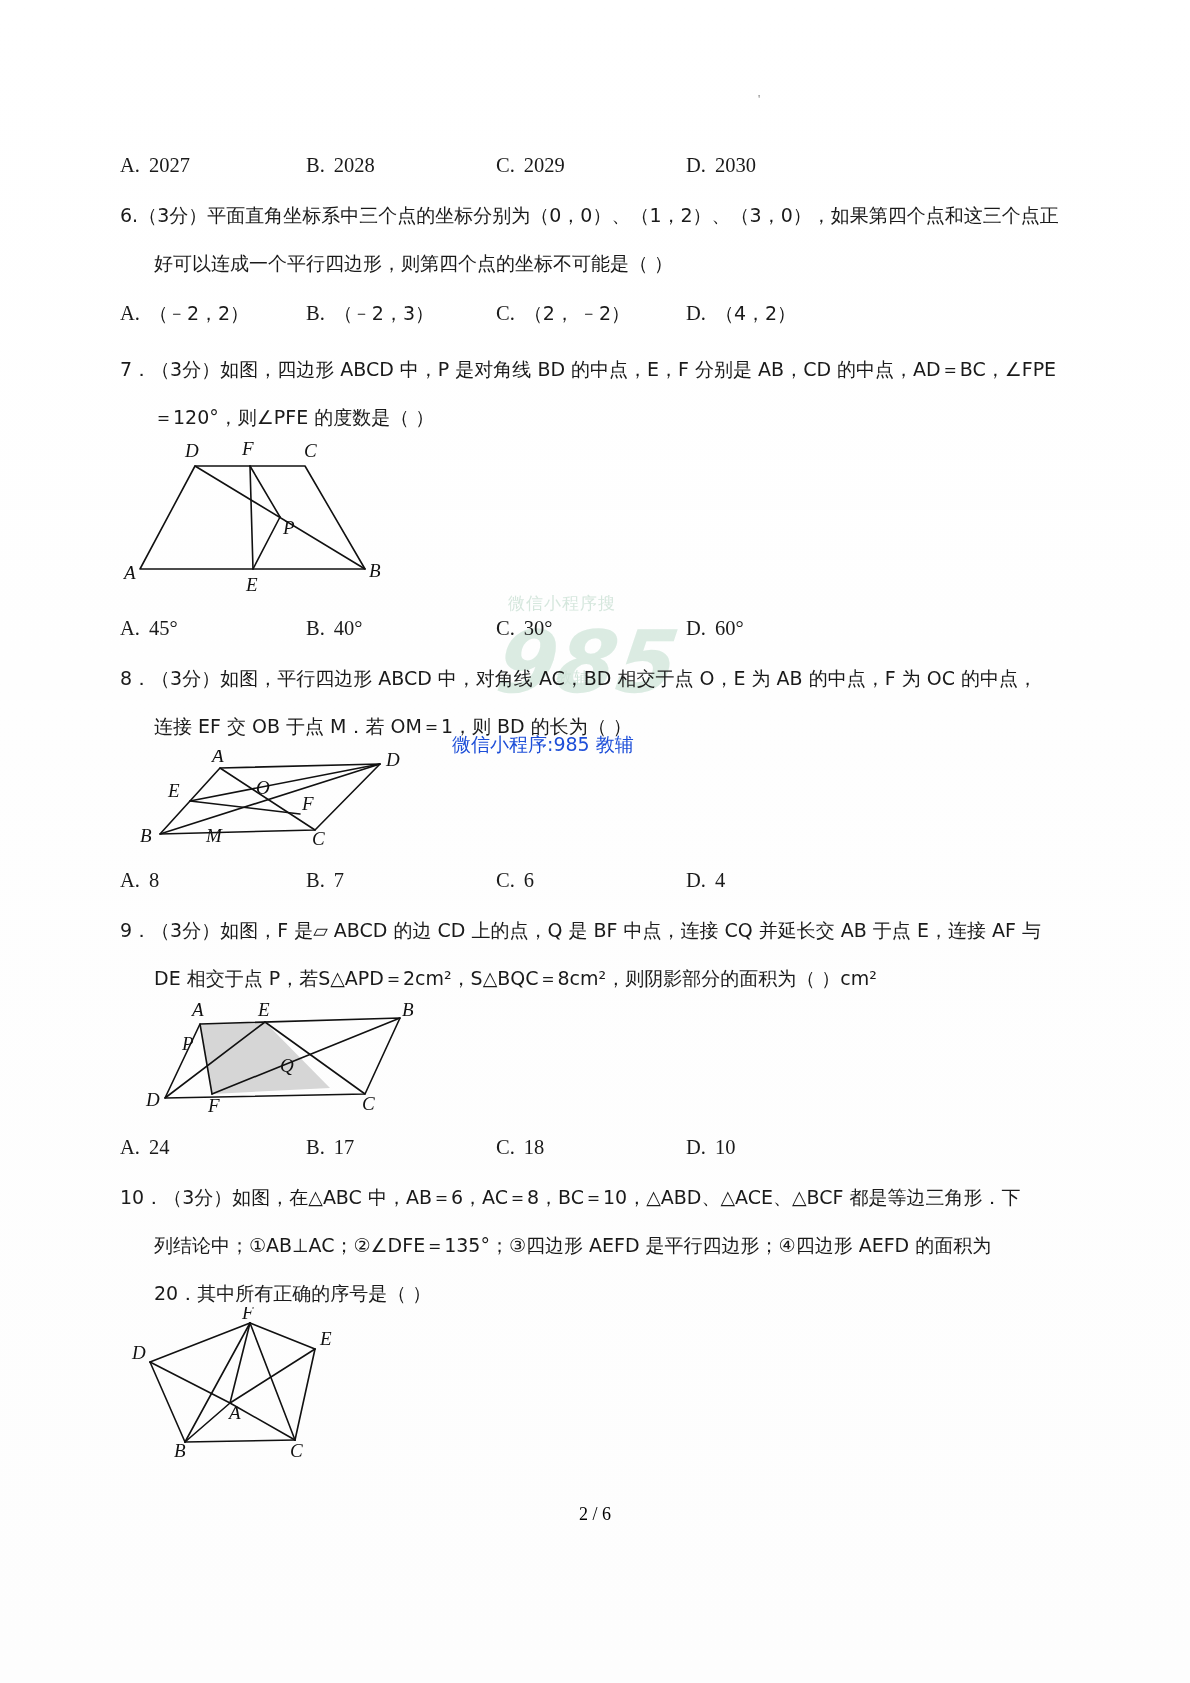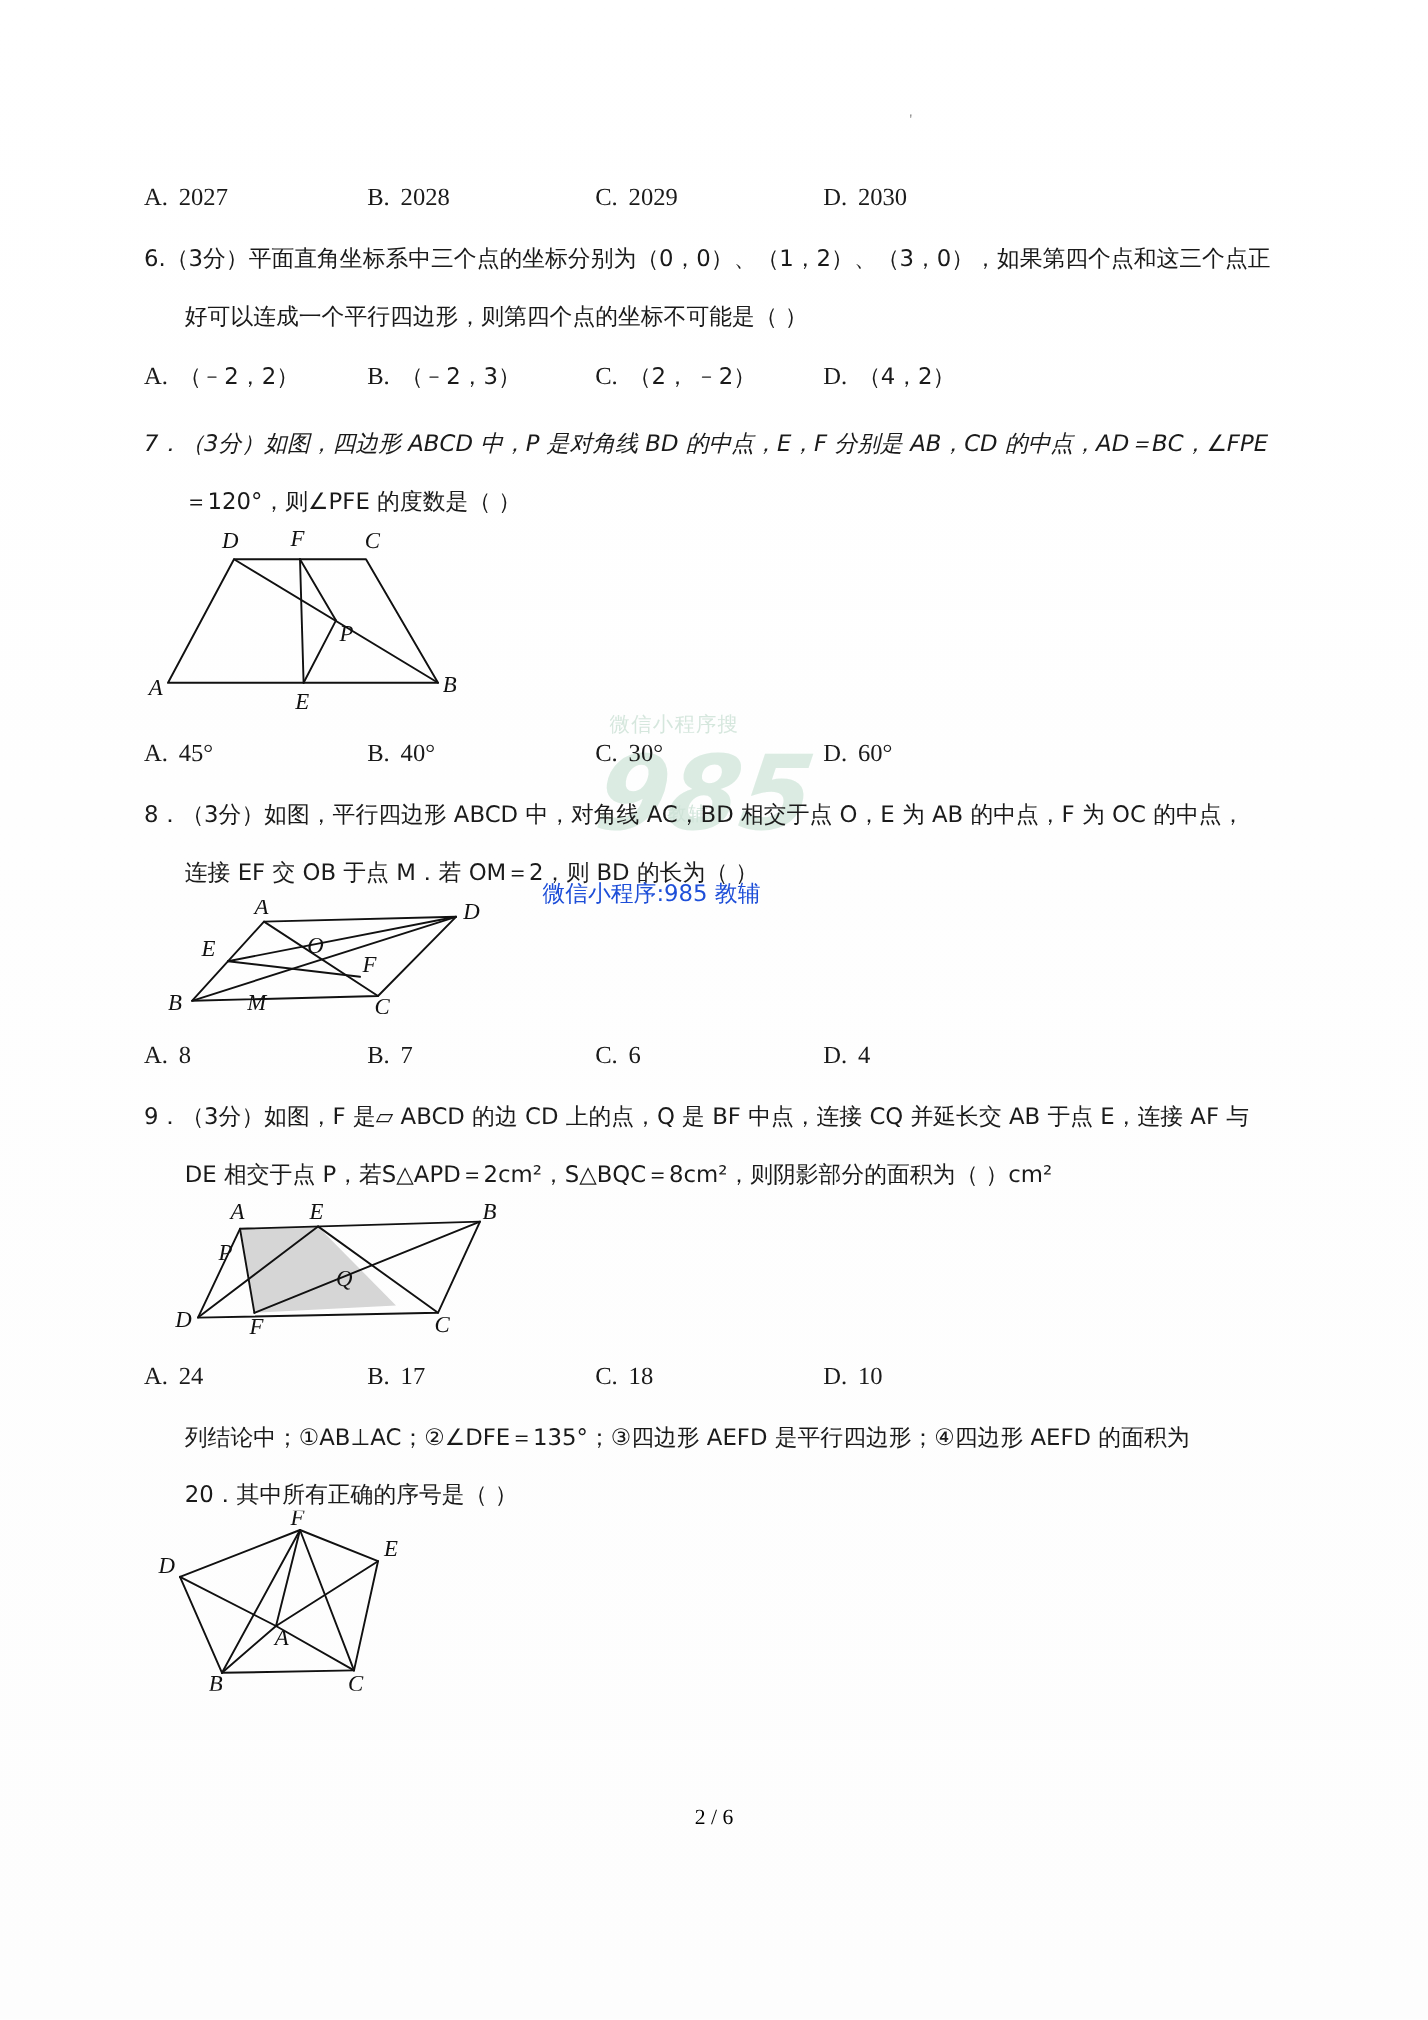--- a/index.html
+++ b/index.html
@@ -163,21 +163,21 @@
         <div class="opt opt-c">
           <span class="lab">C.</span><span class="cn">（2， ﹣2）</span>
         </div>
         <div class="opt opt-d">
           <span class="lab">D.</span><span class="cn">（4，2）</span>
         </div>
       </div>
     </div>
 
     <div class="q" style="margin-top:30px;">
-      <div class="qline cn" style="margin-bottom:22px;font-style:italic;">7．（3分）如图，四边形 ABCD 中，P 是对角线 BD 的中点，E，F 分别是 AB，CD 的中点，AD＝BC，∠FPE</div>
+      <div class="qline cn" style="margin-bottom:22px;">7．（3分）如图，四边形 ABCD 中，P 是对角线 BD 的中点，E，F 分别是 AB，CD 的中点，AD＝BC，∠FPE</div>
       <div class="qline cn indent" style="margin-bottom:8px;">＝120°，则∠PFE 的度数是（      ）</div>
 
       <div class="figwrap">
         <svg width="300" height="160" viewBox="0 0 300 160" aria-hidden="true">
 
           <path class="stroke" d="M20,130 L245,130 L185,27 L75,27 Z"></path>
 
           <path class="stroke" d="M75,27 L245,130"></path>
 
           <path class="stroke" d="M130,27 L133,130"></path>
@@ -205,21 +205,21 @@
           <span class="lab">C.</span><span>30°</span>
         </div>
         <div class="opt opt-d">
           <span class="lab">D.</span><span>60°</span>
         </div>
       </div>
     </div>
 
     <div class="q" style="margin-top:26px;">
       <div class="qline cn" style="margin-bottom:22px;">8．（3分）如图，平行四边形 ABCD 中，对角线 AC，BD 相交于点 O，E 为 AB 的中点，F 为 OC 的中点，</div>
-      <div class="qline cn indent" style="margin-bottom:10px;">连接 EF 交 OB 于点 M．若 OM＝2，则 BD 的长为（      ）</div>
+      <div class="qline cn indent" style="margin-bottom:10px;">连接 EF 交 OB 于点 M．若 OM＝1，则 BD 的长为（      ）</div>
 
       <div class="figwrap" style="padding-left:10px;">
         <svg width="320" height="95" viewBox="0 0 320 95" aria-hidden="true">
 
           <path class="stroke" d="M90,18 L250,14 L185,80 L30,84 Z"></path>
 
           <path class="stroke" d="M90,18 L185,80"></path>
           <path class="stroke" d="M30,84 L250,14"></path>
 
           <path class="stroke" d="M60,51 L170,64"></path>
@@ -290,20 +290,21 @@
         <div class="opt opt-c">
           <span class="lab">C.</span><span>18</span>
         </div>
         <div class="opt opt-d">
           <span class="lab">D.</span><span>10</span>
         </div>
       </div>
     </div>
 
     <div class="q" style="margin-top:26px;">
+      <div class="qline cn" style="margin-bottom:22px;">10．（3分）如图，在△ABC 中，AB＝6，AC＝8，BC＝10，△ABD、△ACE、△BCF 都是等边三角形．下</div>
       <div class="qline cn indent" style="margin-bottom:22px;">列结论中；①AB⊥AC；②∠DFE＝135°；③四边形 AEFD 是平行四边形；④四边形 AEFD 的面积为</div>
       <div class="qline cn indent" style="margin-bottom:0;">20．其中所有正确的序号是（      ）</div>
 
       <div class="figwrap" style="padding-left:10px;">
         <svg width="300" height="150" viewBox="0 0 300 150" aria-hidden="true">
 
           <path class="stroke" d="M100,96 L55,135"></path>
           <path class="stroke" d="M100,96 L165,133"></path>
           <path class="stroke" d="M55,135 L165,133"></path>
           <path class="stroke" d="M100,96 L20,55"></path>

